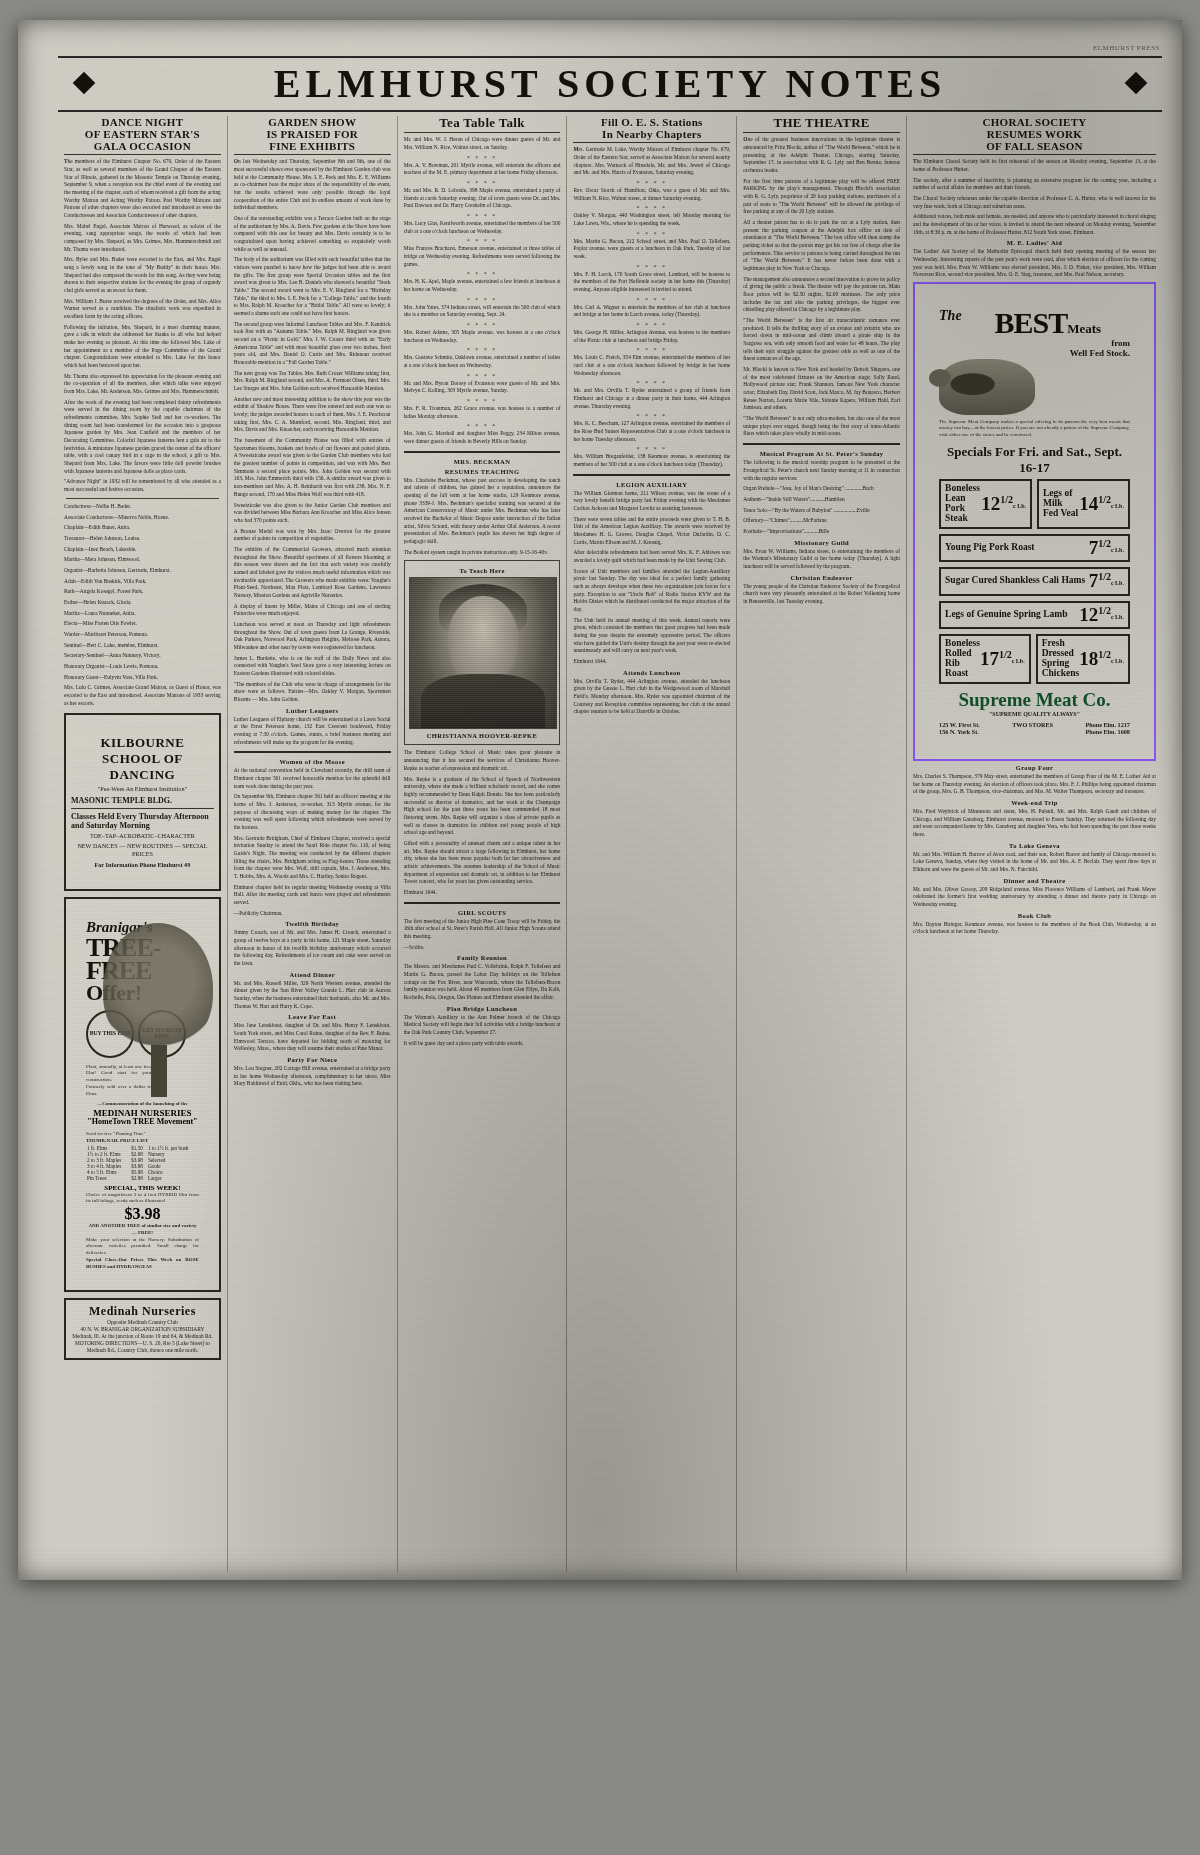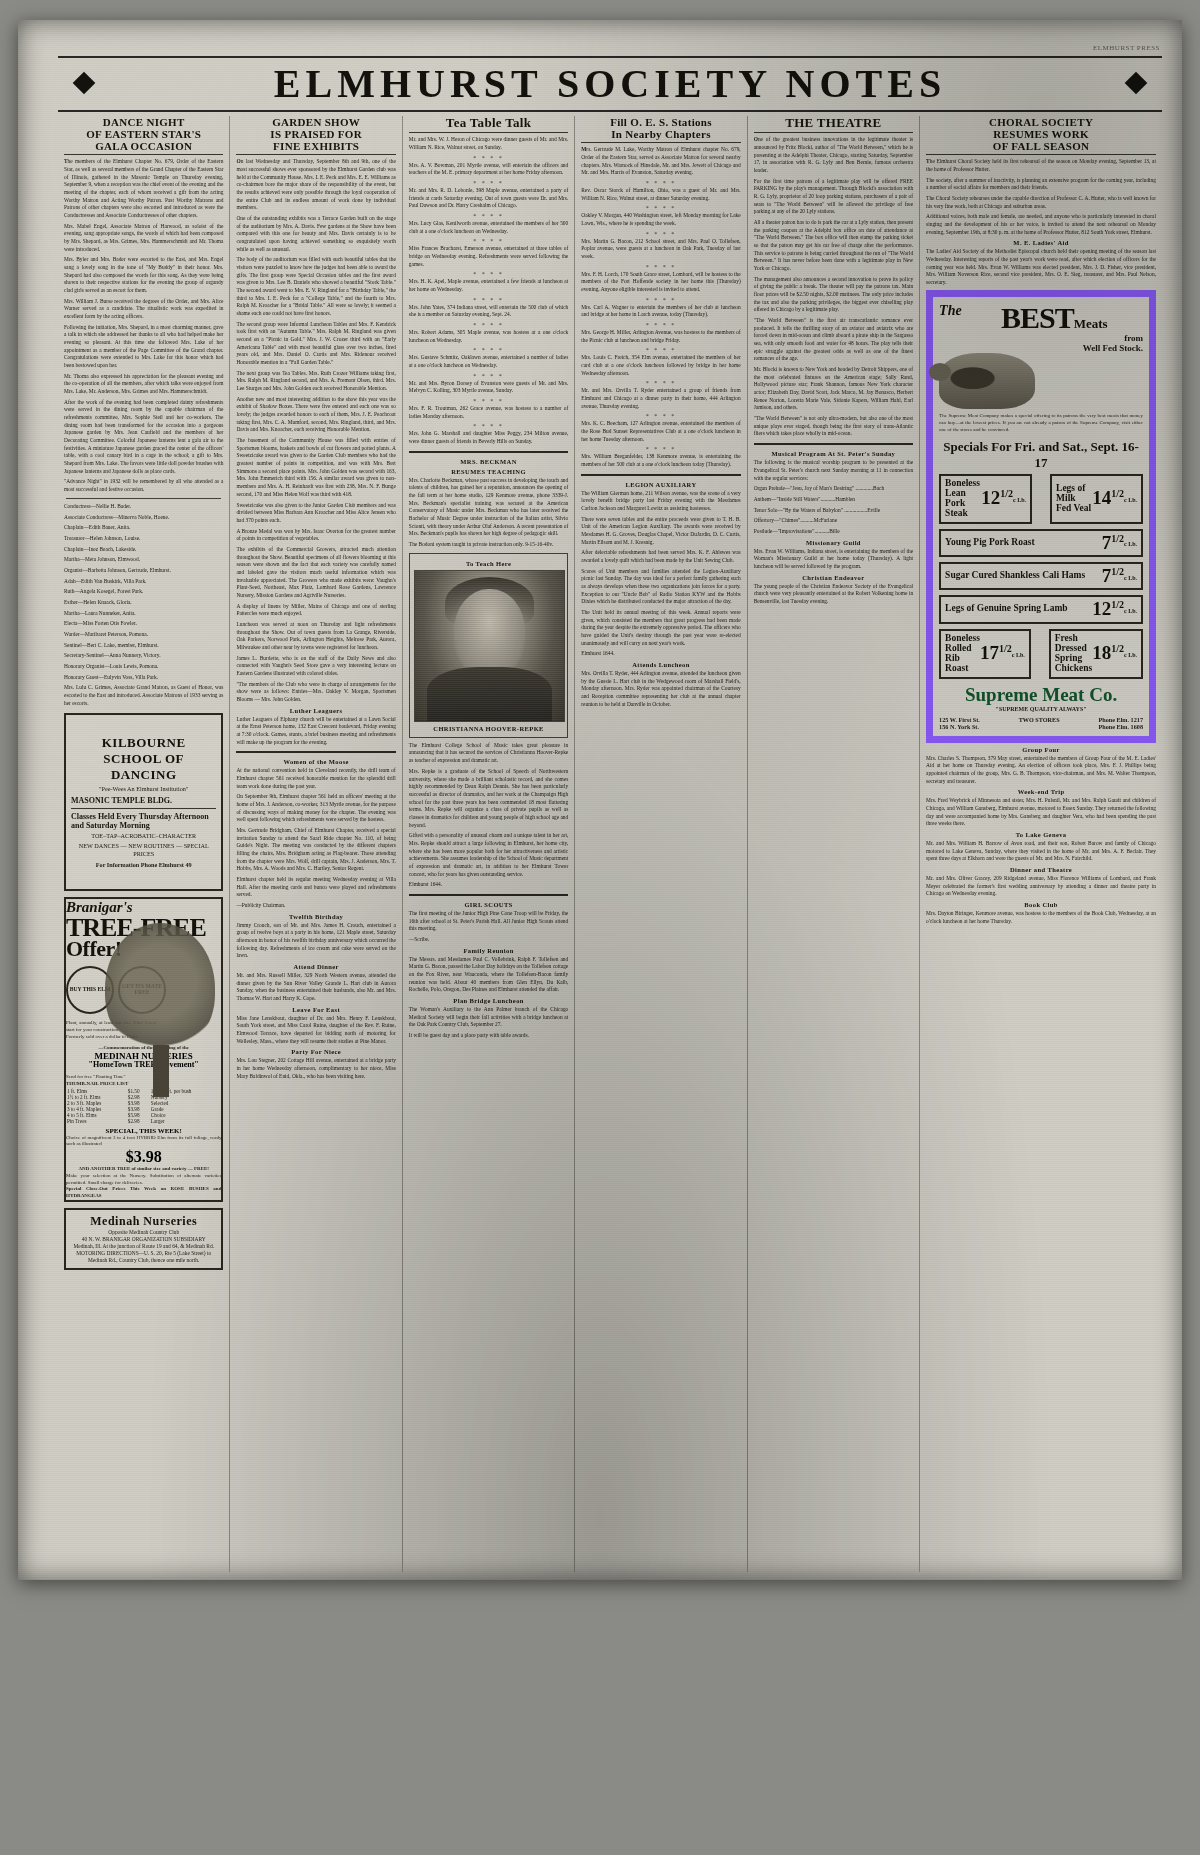--- a/index.html
+++ b/index.html
@@ -58,45 +58,45 @@
       background:linear-gradient(180deg,#423f36,#2b2924);}
 
   
   .ad{border:2px solid #2b291f;padding:20px 5px;margin:6px 0;background:rgba(255,255,255,.05);}
   .ad .h1{text-align:center;font-weight:bold;font-size:12px;letter-spacing:.5px;color:#14130d;}
   .ad .h2{text-align:left;font-weight:bold;font-size:8px;color:#1b190f;margin-top:2px;}
   .ad .h3{text-align:center;font-size:6.2px;color:#24211a;margin-top:2px;line-height:1.35;}
   .ad .line{border-top:1px solid #3a382e;margin:3px 0;}
 
   .dance .h1{font-size:13px;}
-  .tree{position:relative;border:2px solid #2b291f;margin:6px 0;padding:0;min-height:270px;overflow:hidden;
+  .tree{position:relative;border:2px solid #2b291f;margin:6px 0;padding:20px;min-height:270px;overflow:hidden;
         background:rgba(255,255,255,.06);}
   .tree .script{font-family:"Liberation Serif",serif;font-style:italic;font-weight:bold;font-size:15px;color:#16150e;}
   .tree .big{font-weight:bold;font-size:22px;letter-spacing:-.5px;line-height:.95;color:#15140d;}
   .tree .big2{font-weight:bold;font-size:26px;letter-spacing:-1px;line-height:.9;color:#15140d;}
   .tree .circ{width:44px;height:44px;border:2px solid #2b291f;border-radius:50%;display:flex;align-items:center;
         justify-content:center;font-size:5.6px;font-weight:bold;text-align:center;line-height:1.05;color:#1a180f;}
   .tree .leaf{position:absolute;right:6px;top:24px;width:110px;height:130px;
         background:radial-gradient(circle at 50% 45%, #6f6a59 0 40%, #4e4a3e 70%, rgba(0,0,0,0) 72%);
         border-radius:50% 50% 45% 45%;opacity:.85;}
   .tree .trunk{position:absolute;right:52px;top:146px;width:16px;height:52px;background:#4a4538;}
   .tree table{width:100%;border-collapse:collapse;font-size:5.2px;color:#201e16;}
   .tree td{padding:0 1px;}
 
   
-  .meat{border:7px solid #8b5cf6;padding:6px;margin-top:0;background:rgba(255,255,255,.07);}
+  .meat{border:2px solid #8b5cf6;padding:24px;margin-top:0;background:rgba(255,255,255,.07);}
   .meat .best{text-align:center;font-weight:bold;font-size:30px;letter-spacing:-1px;color:#15140d;line-height:1;}
   .meat .best small{font-size:13px;letter-spacing:0;}
   .meat .fromwell{text-align:right;font-size:9px;font-weight:bold;line-height:1.15;color:#1b190f;}
   .meat .cow{width:96px;height:56px;background:
       radial-gradient(ellipse at 35% 45%, #3c392f 0 24%, rgba(0,0,0,0) 26%),
       linear-gradient(180deg,#8e8a7c,#5c584c);border-radius:40% 45% 35% 30%;position:relative;}
   .meat .cow:after{content:"";position:absolute;left:-10px;top:10px;width:22px;height:18px;background:#6a6658;border-radius:50%;}
   .meat .spec{text-align:center;font-weight:bold;font-size:13px;margin:5px 0 3px;color:#16150e;}
-  .mrow{display:flex;gap:18px;margin-bottom:5px;}
+  .mrow{display:flex;gap:5px;margin-bottom:5px;}
   .mbox{flex:1;border:2px solid #2b291f;padding:3px 4px;display:flex;justify-content:space-between;align-items:center;background:rgba(255,255,255,.05);}
   .mbox .nm{font-weight:bold;font-size:9.5px;line-height:1.05;color:#17150e;}
   .mbox .pr{font-weight:bold;font-size:19px;color:#15140d;line-height:.95;white-space:nowrap;}
   .mbox .pr sup{font-size:10px;}
   .mbox .pr .lb{font-size:6px;display:inline-block;vertical-align:middle;line-height:1;}
   .meat .foot{display:flex;justify-content:space-between;font-size:6.2px;font-weight:bold;color:#1d1b13;margin-top:4px;}
   .meat .supreme{text-align:center;font-weight:bold;font-size:19px;letter-spacing:0;margin-top:5px;color:#14532d;}
   .meat .slogan{text-align:center;font-size:6px;font-weight:bold;color:#25231a;}
 
   .papersvc{border:2px solid #2b291f;padding:4px;text-align:center;margin:6px 0;background:rgba(255,255,255,.06);}

